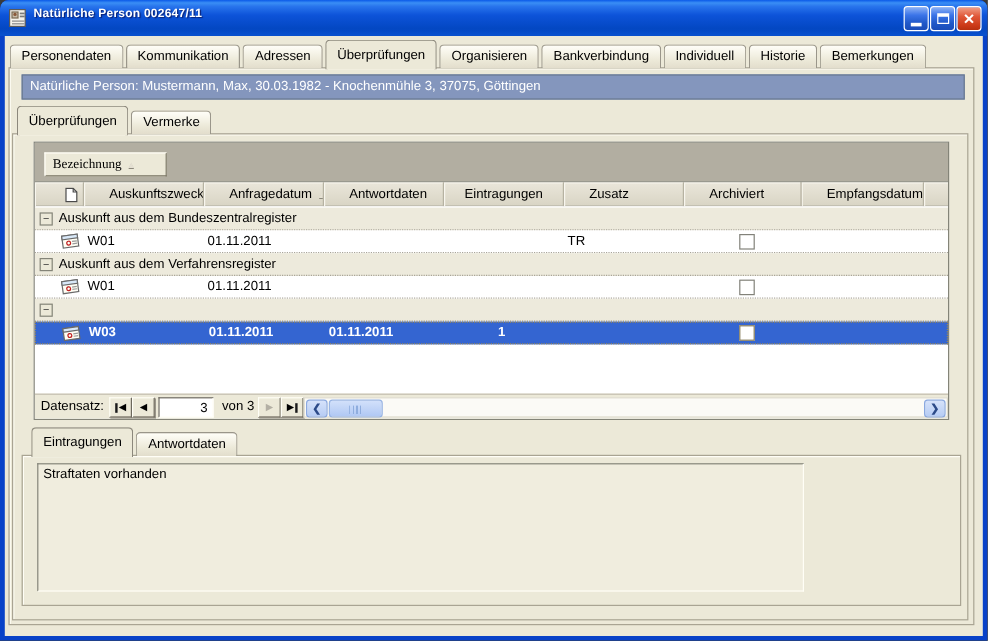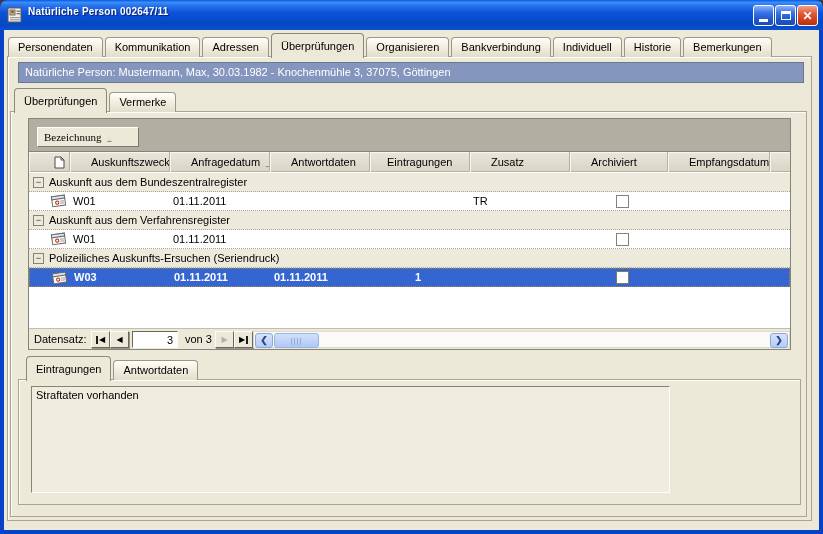--- a/index.html
+++ b/index.html
@@ -233,21 +233,20 @@
               </g>
             </svg>
           </span>
           <span class="cell" style="left:44px;">W01</span>
           <span class="cell" style="left:144px;">01.11.2011</span>
           <span class="checkbox"></span>
         </div>
 
         <div class="grow grow-group" style="top:77px;">
           <span class="minusbox">−</span>
-          <span class="cell" style="left:20px;">Polizeiliches Auskunfts-Ersuchen (Seriendruck)</span>
         </div>
 
         <div class="grow grow-data grow-selected" style="top:96px;">
           <span class="rowicon">
             <svg width="17" height="14" viewBox="0 0 17 14">
               <g transform="rotate(-8 8 7)">
                 <rect x="2" y="2" width="13" height="10" fill="#fffef4" stroke="#6a6a6a"></rect>
                 <rect x="2" y="2" width="13" height="3" fill="#d8e8f8" stroke="#6a6a6a"></rect>
                 <circle cx="7" cy="8.5" r="1.6" fill="none" stroke="#c02020"></circle>
                 <rect x="10" y="7" width="4" height="1" fill="#9a9a9a"></rect>

